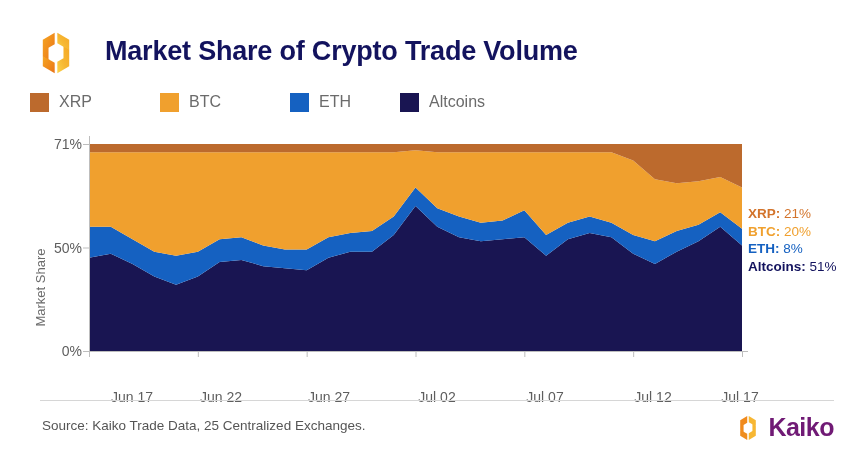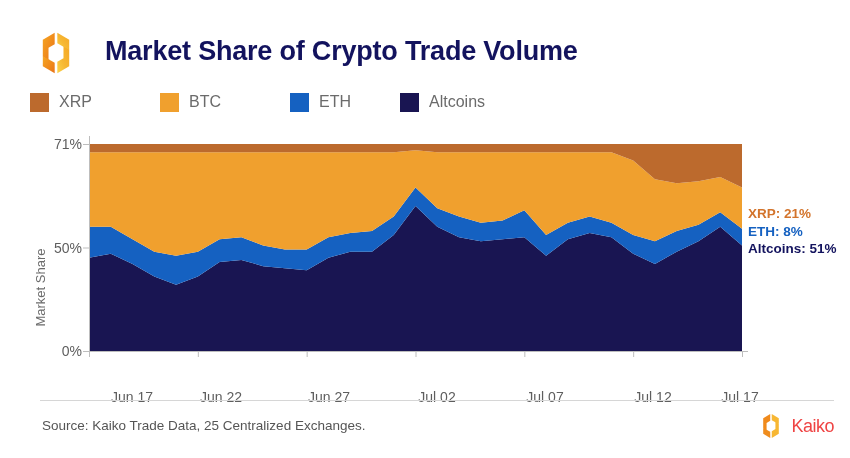--- a/index.html
+++ b/index.html
@@ -114,21 +114,21 @@
     position: absolute;
     left: 748px; top: 85px;
     width: 100px;
   }
   .ann-line {
     font-size: 13.5px;
     font-weight: bold;
     line-height: 17.5px;
     white-space: nowrap;
   }
-  .ann-line .ann-val { font-weight: bold; text-align: right; }
+  .ann-line .ann-val { font-weight: normal; text-align: right; }
 
   
   .footer {
     position: absolute;
     left: 12px; top: 400px;
     width: 850px; height: 58px;
   }
   .footer-rule {
     position: absolute;
     left: 28px; top: 0;
@@ -143,23 +143,23 @@
     white-space: nowrap;
   }
   .footer-brand {
     position: absolute;
     right: 28px; top: 13px;
     display: flex;
     align-items: center;
   }
   .footer-mark { width: 26px; height: 26px; margin-right: 7px; }
   .footer-name {
-    font-size: 18px;
-    font-weight: normal;
-    color: #ef4444;
+    font-size: 25px;
+    font-weight: bold;
+    color: #701a75;
     letter-spacing: -0.5px;
   }
 </style>
 </head>
 <body>
 
 <div id="page">
 
   <div class="header">
     <div class="brand-mark">
@@ -240,20 +240,23 @@
       <div class="x-tick" style="left:437px;">Jul 02</div>
       <div class="x-tick" style="left:545px;">Jul 07</div>
       <div class="x-tick" style="left:653px;">Jul 12</div>
       <div class="x-tick" style="left:740px;">Jul 17</div>
     </div>
 
     <div class="annotations">
       <div class="ann-line" style="color:#d3742c;">
         <span>XRP</span><span>: </span><span class="ann-val">21%</span>
       </div>
+      <div class="ann-line" style="color:#f0a02e;">
+        <span>BTC</span><span>: </span><span class="ann-val">20%</span>
+      </div>
       <div class="ann-line" style="color:#1561c1;">
         <span>ETH</span><span>: </span><span class="ann-val">8%</span>
       </div>
       <div class="ann-line" style="color:#13135e;">
         <span>Altcoins</span><span>: </span><span class="ann-val">51%</span>
       </div>
     </div>
 
   </div>
 

